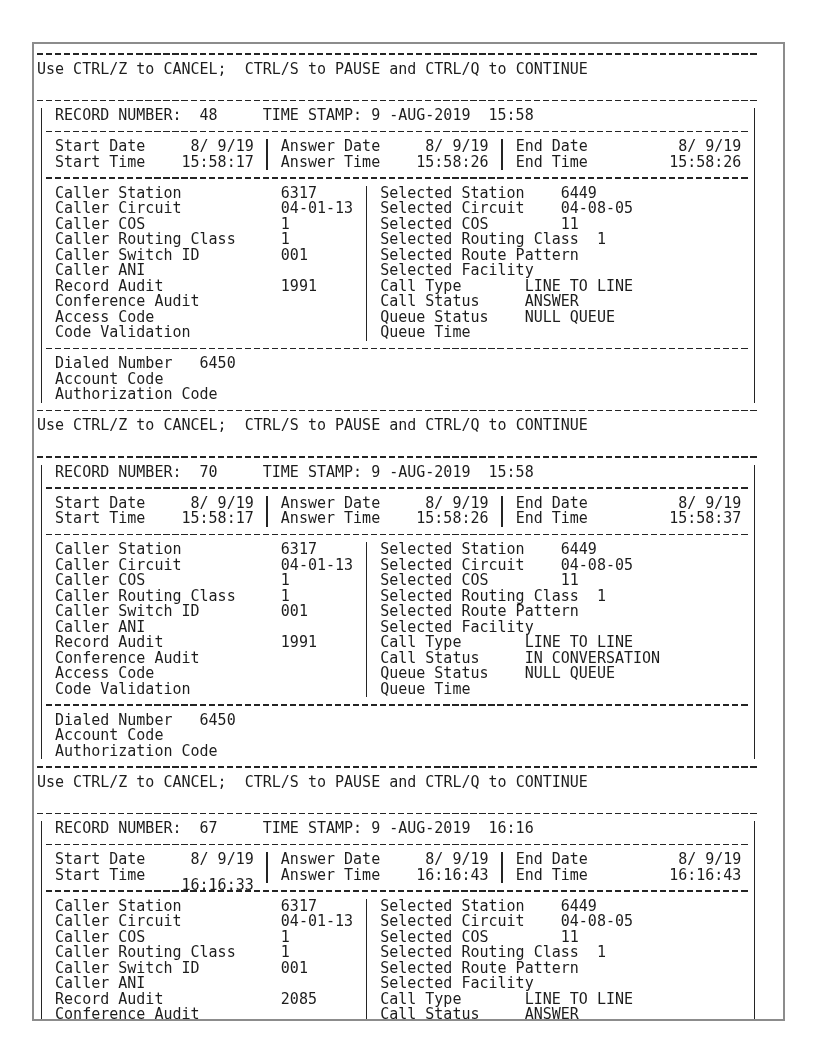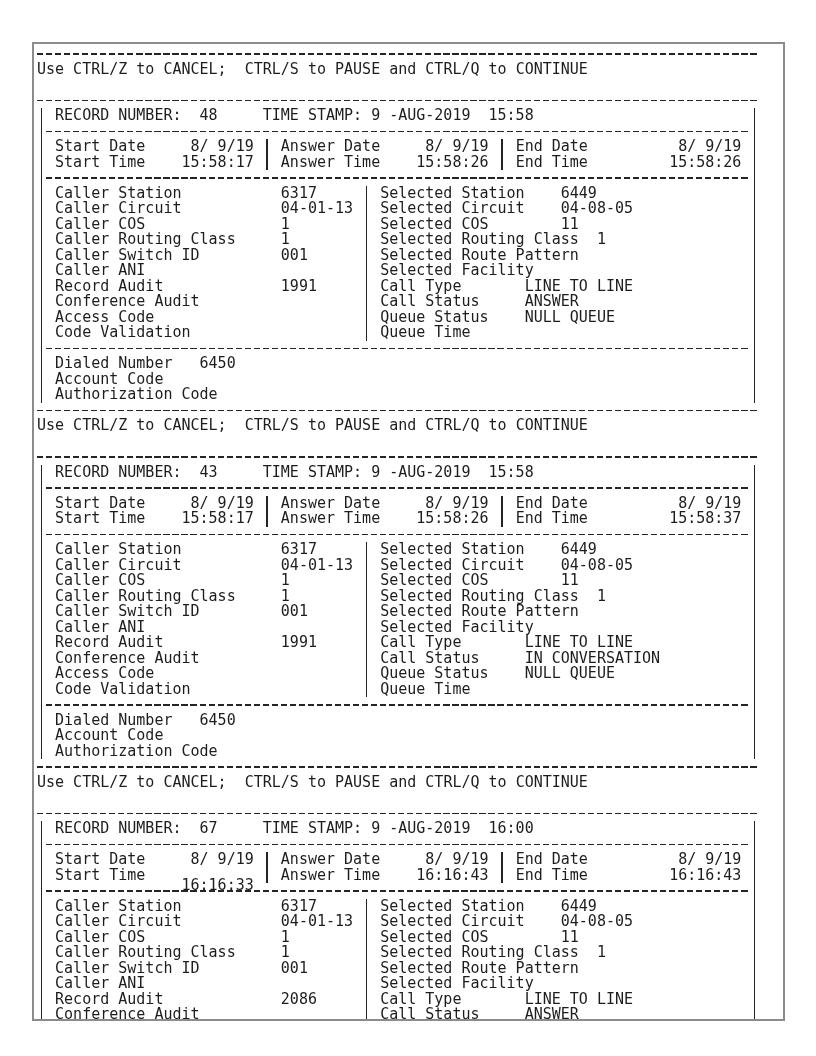--- a/index.html
+++ b/index.html
@@ -125,21 +125,21 @@
     <div class="hr box" style="top:38px"></div>
     <div class="hr box" style="top:84.5px"></div>
     <div class="hr box" style="top:255px"></div>
     <div class="vl" style="left:0.4ch;top:15.5px;height:294.5px"></div>
     <div class="vl" style="left:79.4ch;top:15.5px;height:294.5px"></div>
     <div class="vl" style="left:25.4ch;top:46.5px;height:31px"></div>
     <div class="vl" style="left:51.4ch;top:46.5px;height:31px"></div>
     <div class="vl" style="left:36.4ch;top:93px;height:155px"></div>
 
     <span class="t" style="top:15.5px;left:2ch">RECORD NUMBER:</span>
-    <span class="t" style="top:15.5px;left:18ch">43</span>
+    <span class="t" style="top:15.5px;left:18ch">70</span>
     <span class="t" style="top:15.5px;left:25ch">TIME STAMP:</span>
     <span class="t" style="top:15.5px;left:37ch">9 -AUG-2019  15:58</span>
 
     <span class="t" style="top:46.5px;left:2ch">Start Date</span>
     <span class="t" style="top:46.5px;left:17ch">8/ 9/19</span>
     <span class="t" style="top:46.5px;left:27ch">Answer Date</span>
     <span class="t" style="top:46.5px;left:43ch">8/ 9/19</span>
     <span class="t" style="top:46.5px;left:53ch">End Date</span>
     <span class="t" style="top:46.5px;left:71ch">8/ 9/19</span>
     <span class="t" style="top:62px;left:2ch">Start Time</span>
@@ -220,21 +220,21 @@
 
     <div class="vl" style="left:0.4ch;top:15.5px;height:294.5px"></div>
     <div class="vl" style="left:79.4ch;top:15.5px;height:294.5px"></div>
     <div class="vl" style="left:25.4ch;top:46.5px;height:31px"></div>
     <div class="vl" style="left:51.4ch;top:46.5px;height:31px"></div>
     <div class="vl" style="left:36.4ch;top:93px;height:155px"></div>
 
     <span class="t" style="top:15.5px;left:2ch">RECORD NUMBER:</span>
     <span class="t" style="top:15.5px;left:18ch">67</span>
     <span class="t" style="top:15.5px;left:25ch">TIME STAMP:</span>
-    <span class="t" style="top:15.5px;left:37ch">9 -AUG-2019  16:00</span>
+    <span class="t" style="top:15.5px;left:37ch">9 -AUG-2019  16:16</span>
 
     <span class="t" style="top:46.5px;left:2ch">Start Date</span>
     <span class="t" style="top:46.5px;left:17ch">8/ 9/19</span>
     <span class="t" style="top:46.5px;left:27ch">Answer Date</span>
     <span class="t" style="top:46.5px;left:43ch">8/ 9/19</span>
     <span class="t" style="top:46.5px;left:53ch">End Date</span>
     <span class="t" style="top:46.5px;left:71ch">8/ 9/19</span>
     <span class="t" style="top:62px;left:2ch">Start Time</span>
     <span class="t" style="top:72px;left:16ch">16:16:33</span>
     <span class="t" style="top:62px;left:27ch">Answer Time</span>
@@ -266,21 +266,21 @@
     <span class="t" style="top:155px;left:27ch">001</span>
     <span class="t" style="top:155px;left:38ch">Selected Route Pattern</span>
     <span class="t" style="top:155px;left:62ch"></span>
 
     <span class="t" style="top:170.5px;left:2ch">Caller ANI</span>
     <span class="t" style="top:170.5px;left:27ch"></span>
     <span class="t" style="top:170.5px;left:38ch">Selected Facility</span>
     <span class="t" style="top:170.5px;left:58ch"></span>
 
     <span class="t" style="top:186px;left:2ch">Record Audit</span>
-    <span class="t" style="top:186px;left:27ch">2086</span>
+    <span class="t" style="top:186px;left:27ch">2085</span>
     <span class="t" style="top:186px;left:38ch">Call Type</span>
     <span class="t" style="top:186px;left:54ch">LINE TO LINE</span>
 
     <span class="t" style="top:201.5px;left:2ch">Conference Audit</span>
     <span class="t" style="top:201.5px;left:27ch"></span>
     <span class="t" style="top:201.5px;left:38ch">Call Status</span>
     <span class="t" style="top:201.5px;left:54ch">ANSWER</span>
 
     <span class="t" style="top:217px;left:27ch"></span>
 

